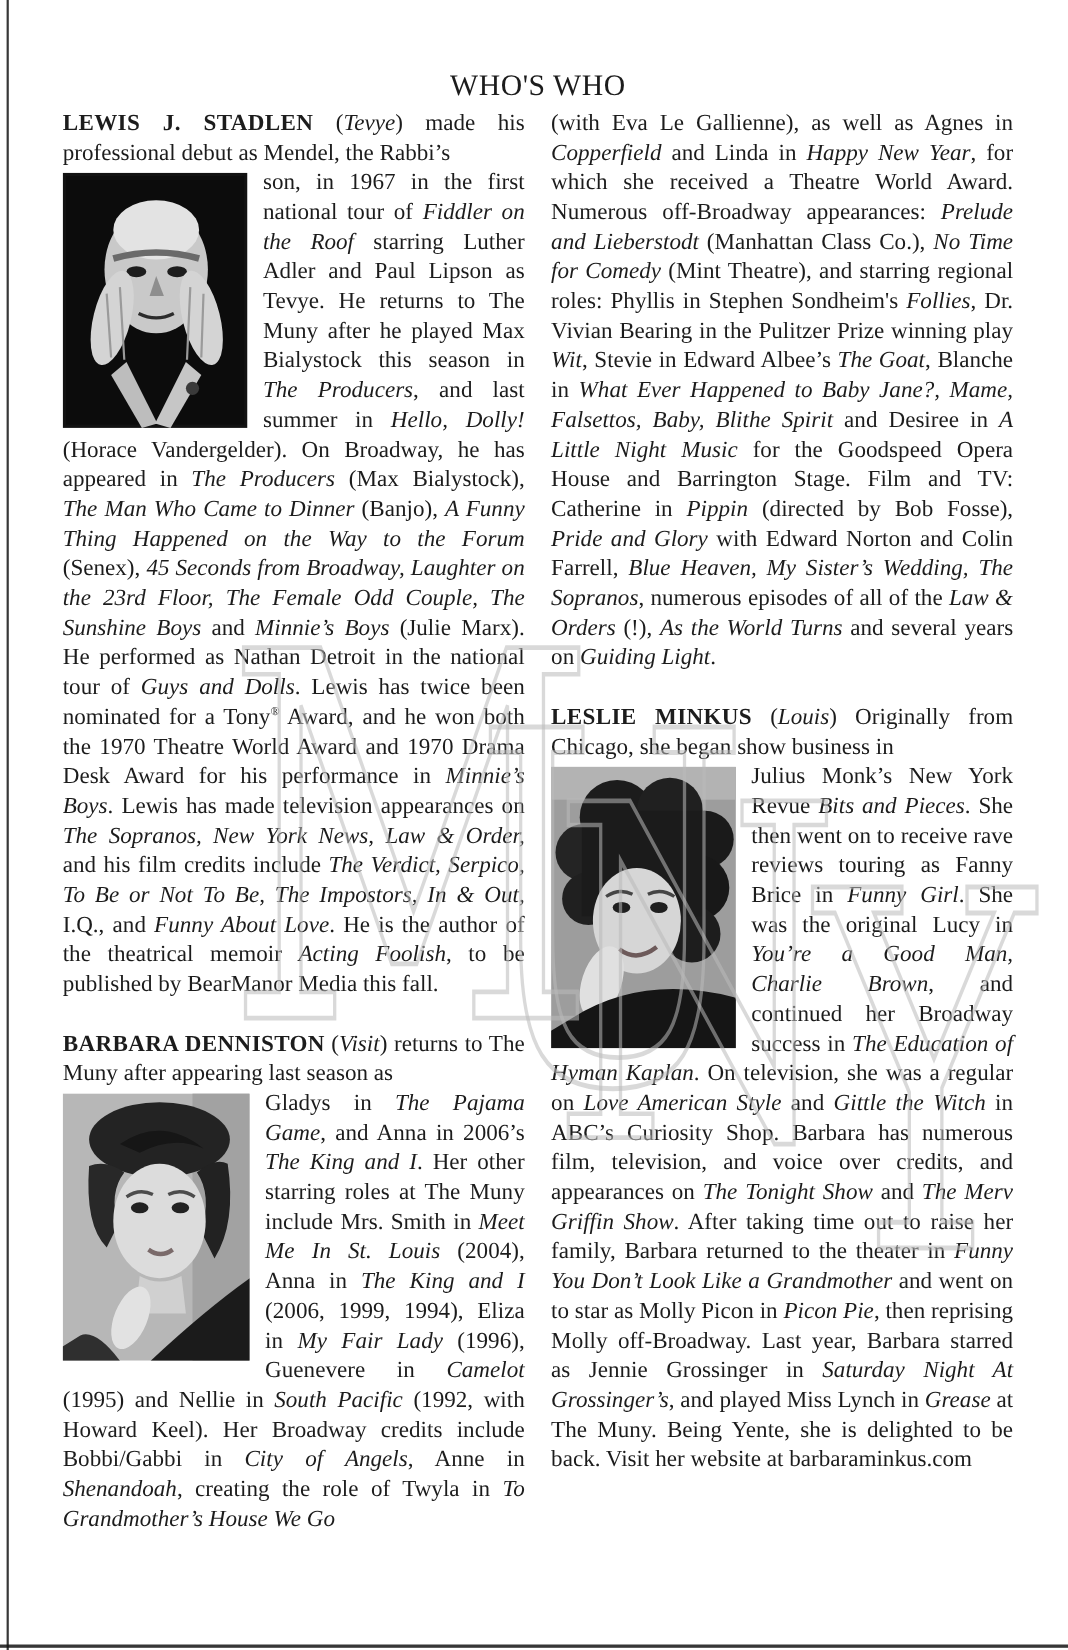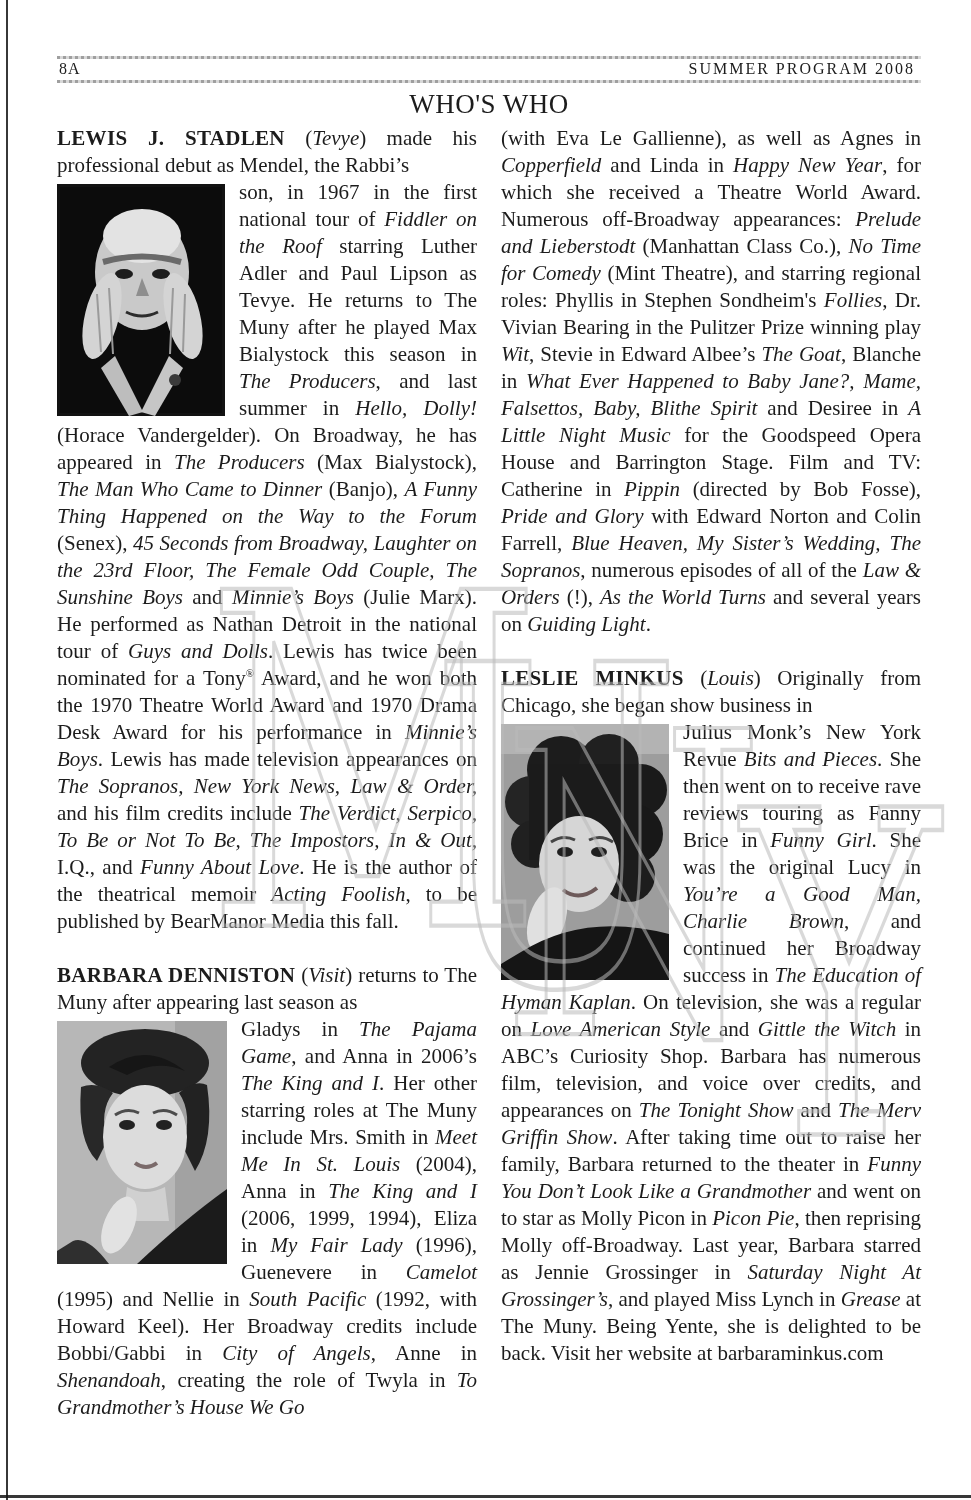--- a/index.html
+++ b/index.html
@@ -56,28 +56,20 @@
   .wm-n{left:502px;top:680px;font-size:300px;transform:scaleY(1.4);}
   .wm-y{left:742px;top:755px;font-size:300px;transform:scaleY(1.5);}
 </style>
 </head>
 <body>
 
 <div class="page">
   <div class="scan-edge-left"></div>
   <div class="scan-edge-bottom"></div>
 
-  <header>
-    <div class="rule"></div>
-    <div class="header-row">
-      <span class="page-num">8A</span>
-      <span class="prog-title">SUMMER PROGRAM 2008</span>
-    </div>
-    <div class="rule"></div>
-  </header>
 
   <h1 class="whos-who">WHO'S WHO</h1>
 
   <div class="watermark">
     <span class="wm-letter wm-m">M</span>
     <span class="wm-letter wm-u">U</span>
     <span class="wm-letter wm-n">N</span>
     <span class="wm-letter wm-y">Y</span>
   </div>
 

